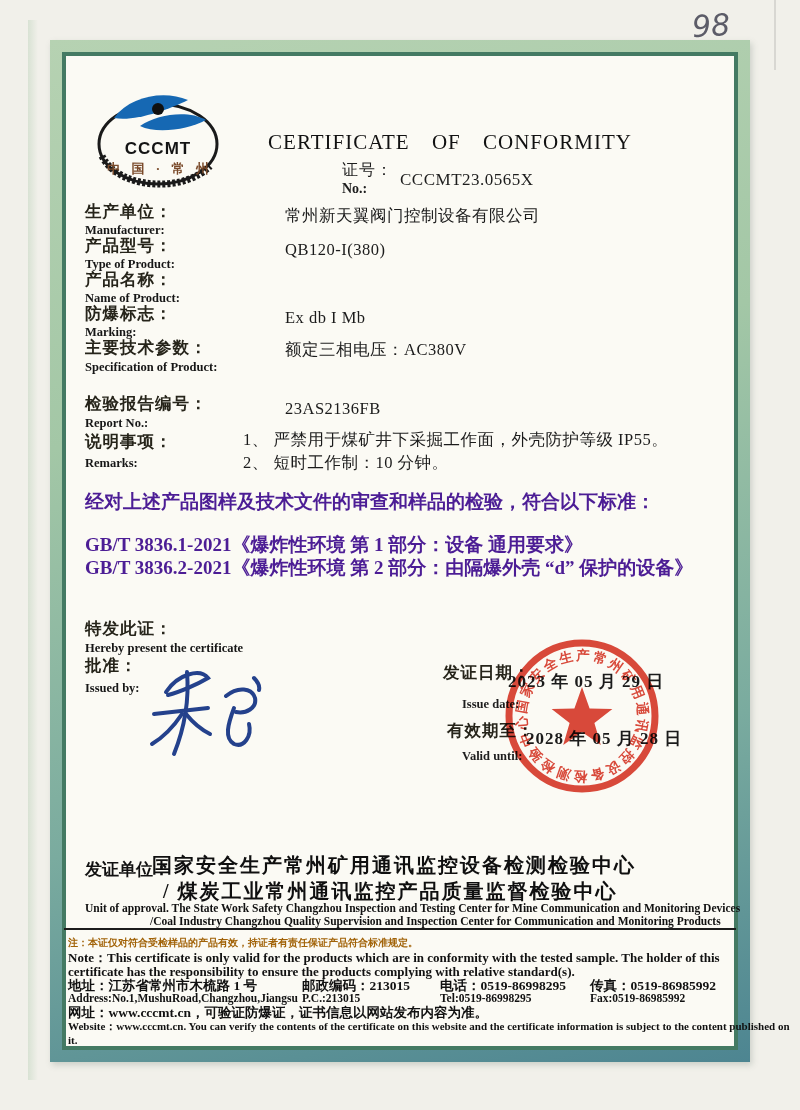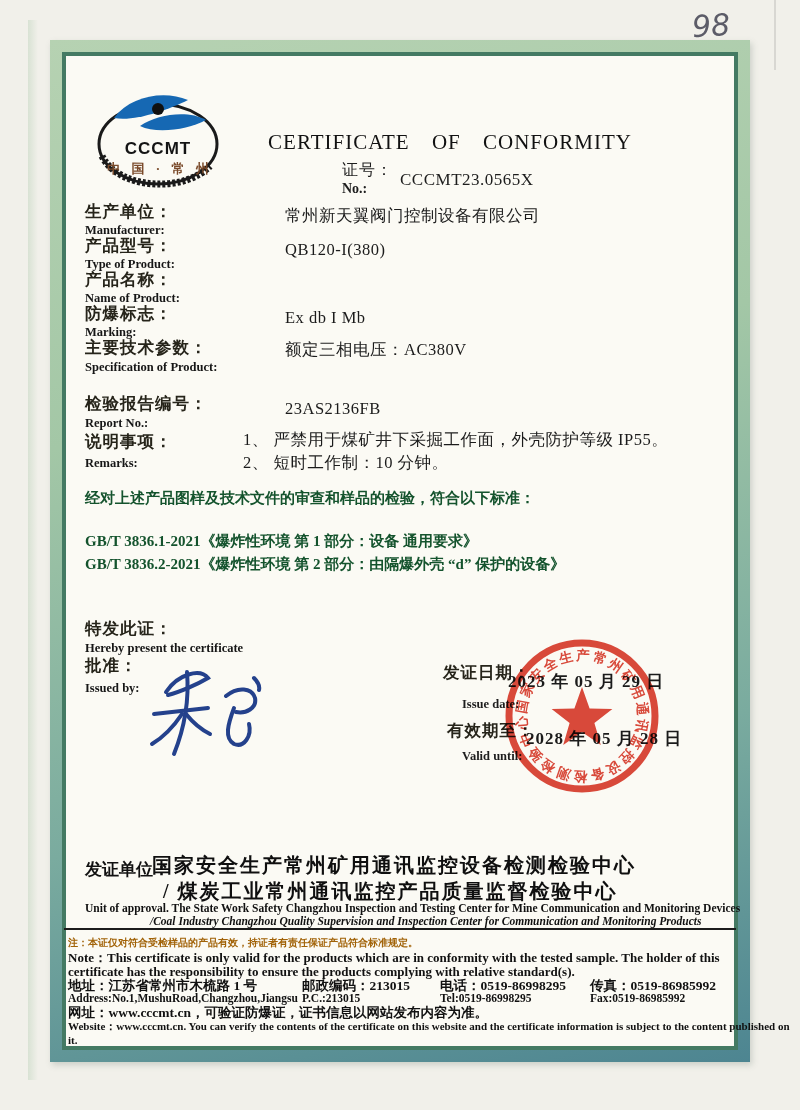--- a/index.html
+++ b/index.html
@@ -28,35 +28,35 @@
     font-size:46px;letter-spacing:24px;text-indent:24px;font-weight:500;color:#111;}
   .subtitle{position:absolute;left:240px;top:130px;width:420px;text-align:center;
     font-size:21px;word-spacing:16px;letter-spacing:1px;color:#111;}
   .certno-cn{position:absolute;left:342px;top:160px;font-size:16px;letter-spacing:1px;}
   .certno-en{position:absolute;left:342px;top:181px;font-size:14px;font-weight:bold;}
   .certno-val{position:absolute;left:400px;top:170px;font-size:17px;letter-spacing:0.5px;}
   
   .cn{position:absolute;left:85px;font-size:16.5px;letter-spacing:1px;color:#26241a;font-weight:600;}
   .en{position:absolute;left:85px;font-size:12.5px;font-weight:bold;color:#161616;}
   .val{position:absolute;left:285px;font-size:16.5px;color:#1b1b1b;letter-spacing:0.5px;}
-  .std{position:absolute;left:85px;font-size:15px;font-weight:600;color:#14532d;}
+  .std{position:absolute;left:85px;font-size:19px;font-weight:600;color:#4c1d95;}
   .std-en{position:absolute;left:85px;font-size:13px;font-weight:bold;color:#161616;}
   
   .sig{position:absolute;left:142px;top:662px;width:130px;height:104px;}
   .r-cn{position:absolute;font-size:16.5px;letter-spacing:1px;font-weight:600;color:#26241a;}
   .r-en{position:absolute;font-size:12.5px;font-weight:bold;}
   .date-val{position:absolute;font-size:17px;font-weight:600;letter-spacing:1px;color:#1b1b1b;}
   .seal{position:absolute;left:494px;top:628px;width:176px;height:176px;
     mix-blend-mode:multiply;opacity:0.92;}
   
   .appr-label{position:absolute;left:85px;top:858px;font-size:17px;font-weight:bold;color:#111;}
   .appr-l1{position:absolute;left:152px;top:852px;font-size:20px;font-weight:bold;letter-spacing:2px;color:#0f0f0f;}
   .appr-l2{position:absolute;left:163px;top:878px;font-size:20px;font-weight:bold;letter-spacing:2px;color:#0f0f0f;}
   .appr-e1{position:absolute;left:85px;top:902px;font-size:11.5px;font-weight:bold;color:#111;}
-  .appr-e2{position:absolute;left:150px;top:915px;font-size:11.5px;font-weight:bold;color:#111;font-style:italic;}
+  .appr-e2{position:absolute;left:150px;top:915px;font-size:11.5px;font-weight:bold;color:#111;}
   .rule{position:absolute;left:64px;top:928px;width:672px;height:2px;background:#1c1c1c;}
   
   .note-cn{position:absolute;left:68px;top:936px;font-size:10px;font-weight:bold;color:#a16207;}
   .note-en{position:absolute;left:68px;top:951px;width:664px;font-size:13px;font-weight:bold;
     line-height:13.5px;color:#111;}
   .c-cn{position:absolute;top:977px;font-size:13.5px;font-weight:bold;color:#111;}
   .c-en{position:absolute;top:992px;font-size:11.5px;font-weight:bold;color:#111;}
   .web-cn{position:absolute;left:68px;top:1004px;font-size:13.5px;font-weight:bold;color:#111;}
   .web-en{position:absolute;left:68px;top:1019px;font-size:11px;font-weight:bold;color:#111;}
 </style>

